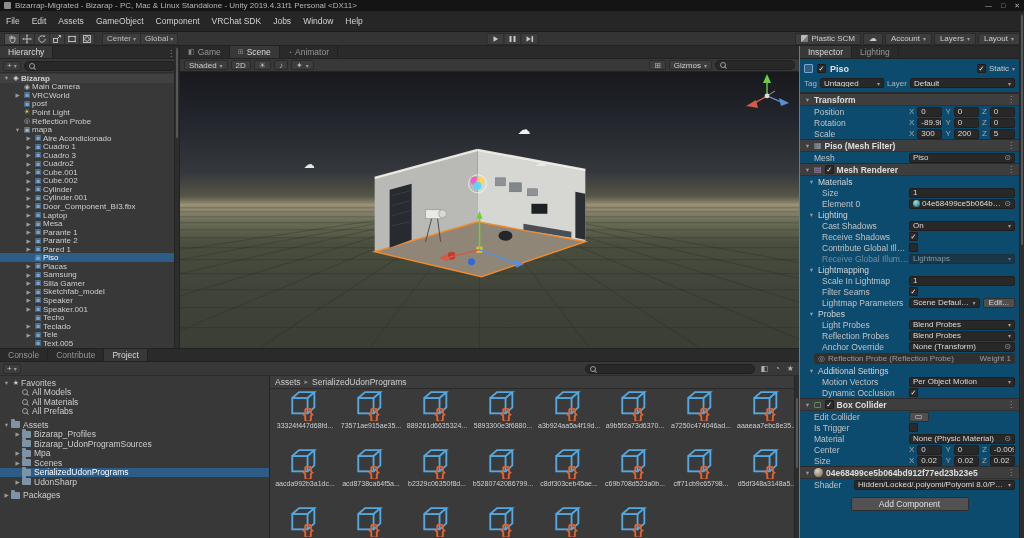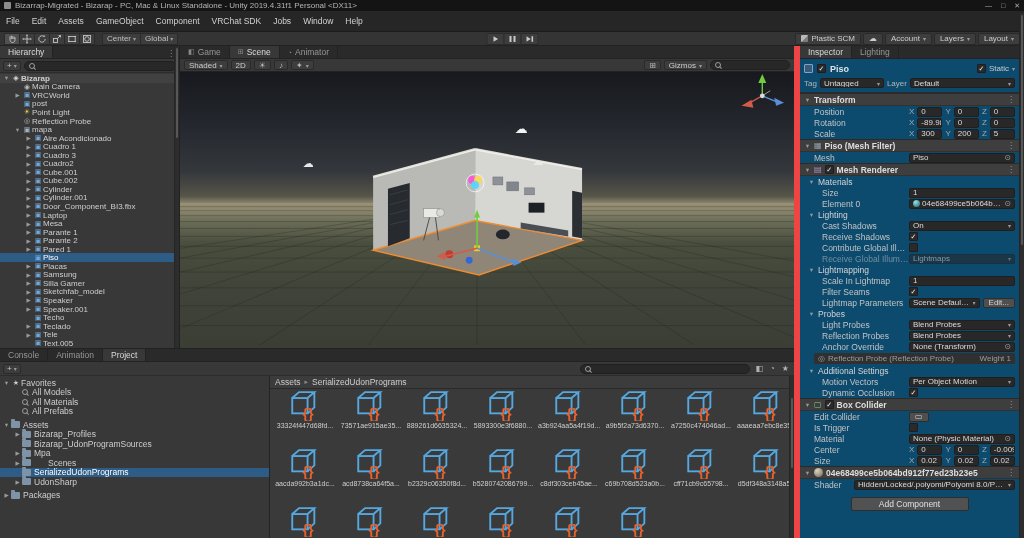--- a/index.html
+++ b/index.html
@@ -20,21 +20,21 @@
 .play-group{position:absolute;left:50%;transform:translateX(-50%);display:flex}
 .play-group .tool-btn{width:18px}
 .pause-bars{display:flex;gap:2px}
 .pause-bars i{width:2px;height:6px;background:#c9c9c9;display:block}
 .right-group{margin-left:auto;display:flex;align-items:center;gap:2px}
 .tb-btn{height:12px;background:#3d3d3d;border:1px solid #2a2a2a;border-radius:2px;display:flex;align-items:center;gap:3px;padding:2px 5px;font-size:8px;color:#cdcdcd}
 .caret{font-size:6px;color:#9a9a9a}
 .plastic-glyph{width:7px;height:7px;background:linear-gradient(135deg,#b8b8b8 50%,#7c7c7c 50%);border-radius:1px}
 
 .content{flex:1;display:flex;min-height:0}
-.left-col{width:800px;display:flex;flex-direction:column;border-right:6px solid #ef4444;flex:none}
+.left-col{width:800px;display:flex;flex-direction:column;border-right:1px solid #ef4444;flex:none}
 .main-row{height:302px;display:flex;flex:none}
 
 .tabstrip{height:13px;background:#2a2a2a;border-bottom:1px solid #222;display:flex;align-items:flex-end;flex:none}
 .tab{height:12px;display:flex;align-items:center;gap:3px;padding:0 8px;font-size:8.5px;color:#969696;background:#2a2a2a;border-right:1px solid #222}
 .tab.active{background:#383838;color:#dadada}
 .tab .ticon{font-size:7px;color:#8a8a8a}
 .strip-icons{margin-left:auto;padding:0 4px;color:#8f8f8f;font-size:8px}
 
 .hierarchy{width:180px;flex:none;border-right:1px solid #222;display:flex;flex-direction:column;background:#383838;position:relative}
 .panel-toolbar{height:14px;display:flex;align-items:center;gap:3px;padding:0 3px;border-bottom:1px solid #2c2c2c;flex:none}
@@ -638,21 +638,21 @@
       </div>
 
       <div class="bottom">
         <div class="tabstrip">
 
             <div class="tab">
               <span>Console</span>
             </div>
 
             <div class="tab">
-              <span>Animation</span>
+              <span>Contribute</span>
             </div>
 
             <div class="tab active">
               <span>Project</span>
             </div>
           </div>
         <div class="panel-toolbar">
           <span class="plus-btn">+<span class="caret">▾</span></span>
           <span class="spacer"></span>
           <span class="search scene-search" style="width:170px">
@@ -710,21 +710,21 @@
 
                 <div class="trow sub1">
                   <span class="arrow">▶</span>
                   <span class="folder-icon"></span>
                   <span class="tlabel" style="margin-left:2px">Mpa</span>
                 </div>
 
                 <div class="trow sub1">
                   <span class="arrow">▶</span>
                   <span class="folder-icon"></span>
-                  <span class="tlabel" style="margin-left:16px">Scenes</span>
+                  <span class="tlabel" style="margin-left:2px">Scenes</span>
                 </div>
 
                 <div class="trow sub1 selected">
                   <span class="arrow"></span>
                   <span class="folder-icon"></span>
                   <span class="tlabel" style="margin-left:2px">SerializedUdonPrograms</span>
                 </div>
 
                 <div class="trow sub1">
                   <span class="arrow">▶</span>

